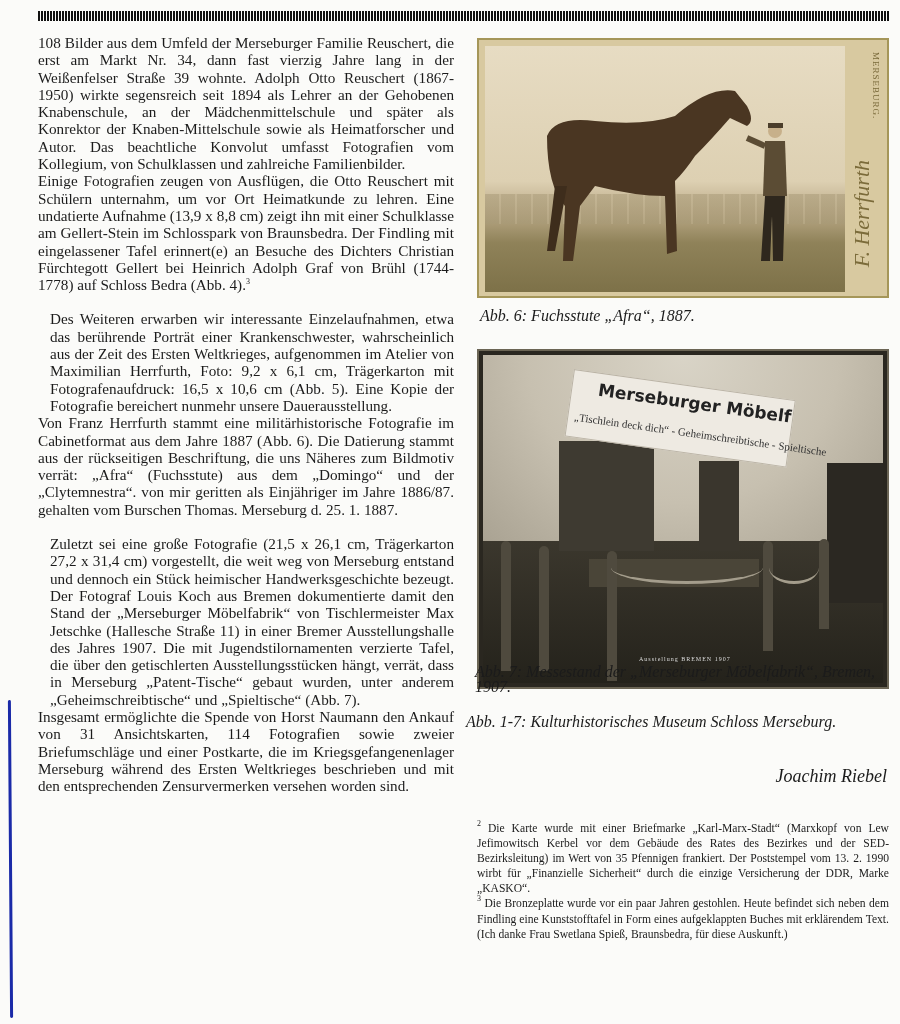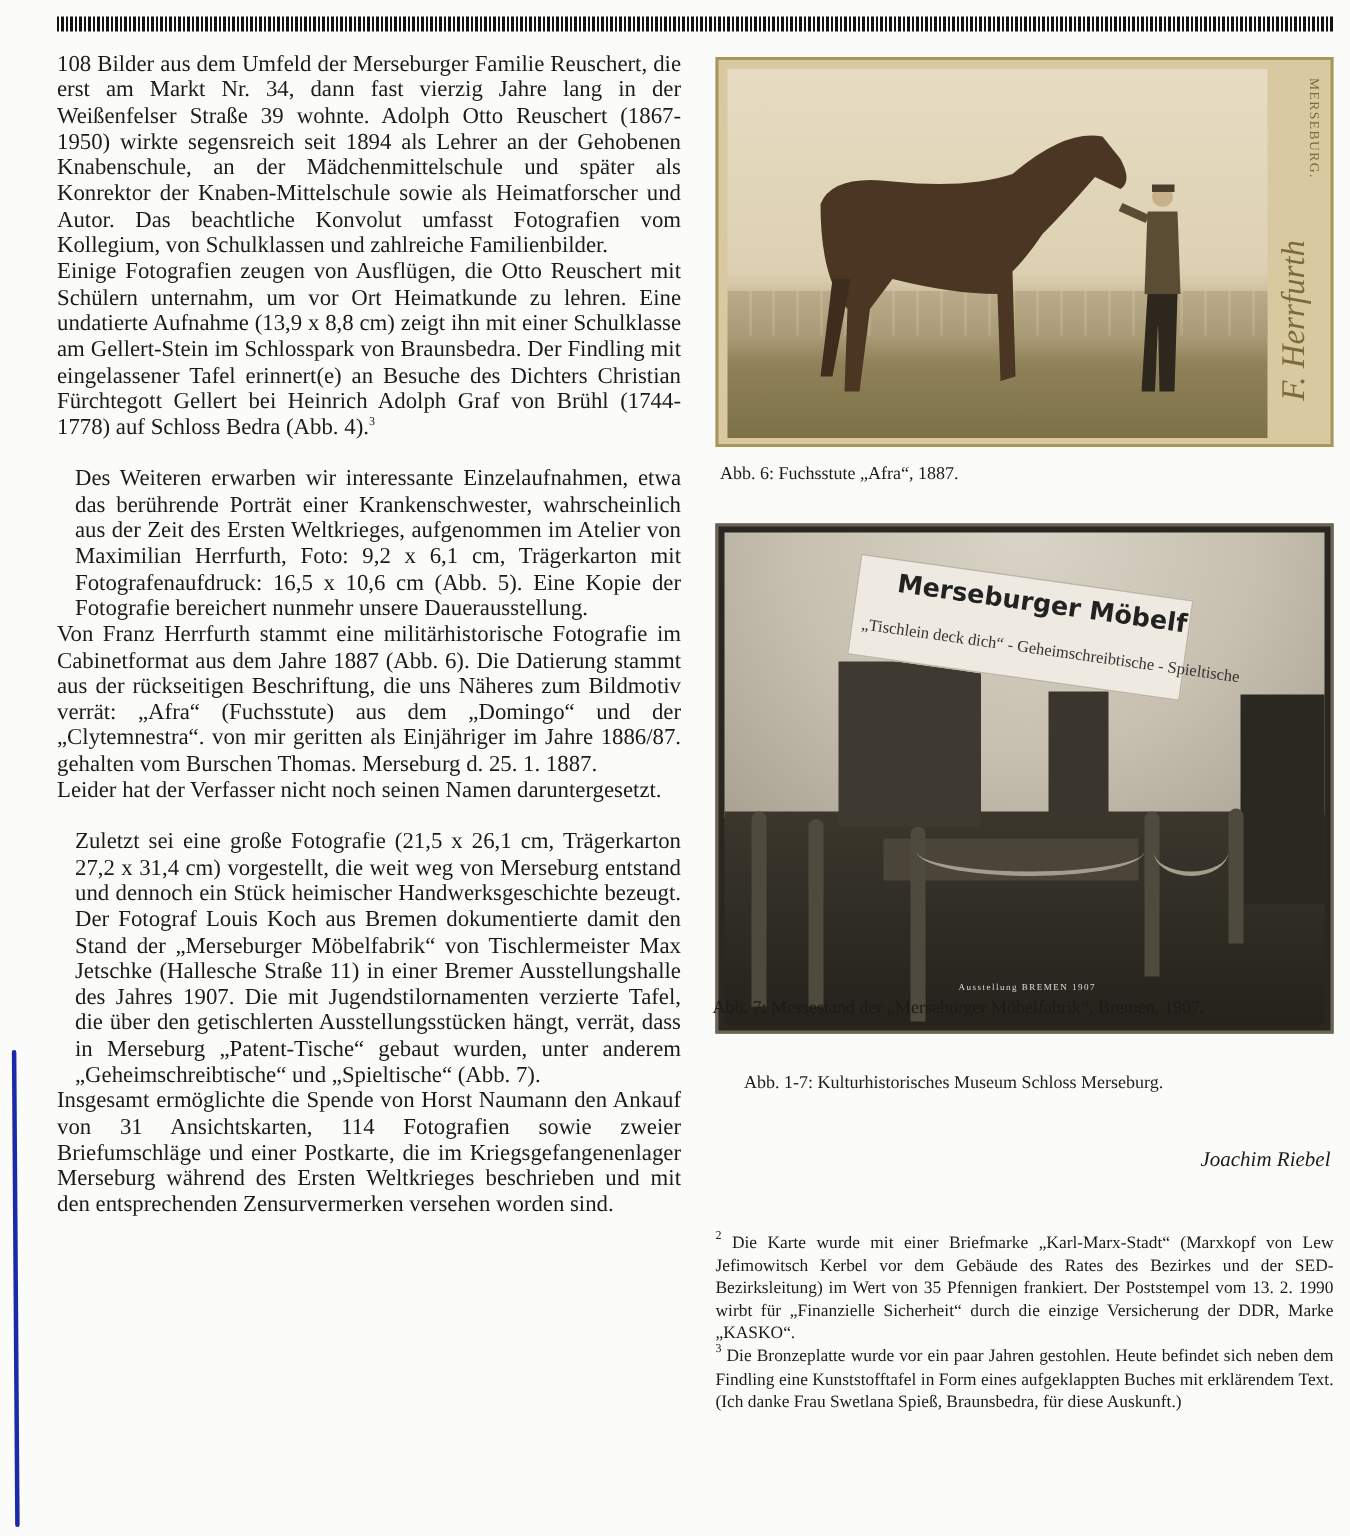--- a/index.html
+++ b/index.html
@@ -42,21 +42,21 @@
   }
   .fig6 .mount-text {
     position: absolute; right: 6px; top: 12px; writing-mode: vertical-rl;
     font-size: 9px; letter-spacing: 1px; color: #7a6a3a;
   }
   .fig6 .signature {
     position: absolute; right: 12px; top: 120px; writing-mode: vertical-rl;
     transform: rotate(180deg); font-style: italic; font-size: 22px; color: #7b6b3a;
   }
   .caption {
-    position: absolute; font-size: 12px; line-height: 15px;
+    position: absolute; font-style: italic; font-size: 16px; line-height: 15px;
   }
   
   .fig7 {
     position: absolute; left: 477px; top: 349px; width: 412px; height: 340px;
     background: #2a2720; border: 2px solid #6b6555; box-sizing: border-box; overflow: hidden;
   }
   .fig7 .vault {
     position: absolute; left: 4px; top: 4px; width: 400px; height: 190px;
     background: radial-gradient(ellipse at 50% 0%, #d9d4c7 0%, #c7c0b0 55%, #a9a292 100%);
   }
@@ -91,41 +91,40 @@
   .fig7 .rope {
     position: absolute; top: 200px; height: 30px; border-bottom: 3px solid #a49d8c; border-radius: 0 0 50% 50%;
   }
   .fig7 .post {
     position: absolute; width: 10px; background: #4f4a3e; border-radius: 5px 5px 0 0;
   }
   .fig7 .stamp {
     position: absolute; left: 160px; top: 305px; font-size: 6px; color: #ddd; letter-spacing: 1px;
   }
   .author {
-    position: absolute; right: 13px; top: 766px; font-style: italic; font-size: 14px; font-family: Liberation Serif, serif;
+    position: absolute; right: 13px; top: 766px; font-style: italic; font-size: 18px; font-family: Liberation Serif, serif;
   }
   .footnotes {
     position: absolute; left: 477px; top: 821px; width: 412px;
     font-size: 11.6px; line-height: 15.1px; text-align: justify;
   }
   .footnotes p { margin: 0; }
 </style>
 </head>
 <body>
 
 <div class="top-rule"></div>
 
 <div class="margin-mark"></div>
 
 <div class="left-col">
   <p><span>108 Bilder aus dem Umfeld der Merseburger Familie Reuschert, die erst am Markt Nr. 34, dann fast vierzig Jahre lang in der Weißenfelser Straße 39 wohnte. Adolph </span><span class="u">Otto</span><span> Reuschert (1867-1950) wirkte segensreich seit 1894 als Lehrer an der Gehobenen Knabenschule, an der Mädchenmittelschule und später als Konrektor der Knaben-Mittelschule sowie als Heimatforscher und Autor. Das beachtliche Konvolut umfasst Fotografien vom Kollegium, von Schulklassen und zahlreiche Familienbilder.</span></p>
   <p><span>Einige Fotografien zeugen von Ausflügen, die Otto Reuschert mit Schülern unternahm, um vor Ort Heimatkunde zu lehren. Eine undatierte Aufnahme (13,9 x 8,8 cm) zeigt ihn mit einer Schulklasse am Gellert-Stein im Schlosspark von Braunsbedra. Der Findling mit eingelassener Tafel erinnert(e) an Besuche des Dichters Christian Fürchtegott Gellert bei Heinrich Adolph Graf von Brühl (1744-1778) auf Schloss Bedra (Abb. 4).</span><sup>3</sup></p>
   <p class="gap">Des Weiteren erwarben wir interessante Einzelaufnahmen, etwa das berührende Porträt einer Krankenschwester, wahrscheinlich aus der Zeit des Ersten Weltkrieges, aufgenommen im Atelier von Maximilian Herrfurth, Foto: 9,2 x 6,1 cm, Trägerkarton mit Fotografenaufdruck: 16,5 x 10,6 cm (Abb. 5). Eine Kopie der Fotografie bereichert nunmehr unsere Dauerausstellung.</p>
   <p><span>Von Franz Herrfurth stammt eine militärhistorische Fotografie im Cabinetformat aus dem Jahre 1887 (Abb. 6). Die Datierung stammt aus der rückseitigen Beschriftung, die uns Näheres zum Bildmotiv verrät: </span><span class="i">„Afra“ (Fuchsstute) aus dem „Domingo“ und der „Clytemnestra“. von mir geritten als Einjähriger im Jahre 1886/87. gehalten vom Burschen Thomas. Merseburg d. 25. 1. 1887.</span></p>
-  <p>Leider hat der Verfasser nicht noch seinen Namen daruntergesetzt.</p>
   <p class="gap">Zuletzt sei eine große Fotografie (21,5 x 26,1 cm, Trägerkarton 27,2 x 31,4 cm) vorgestellt, die weit weg von Merseburg entstand und dennoch ein Stück heimischer Handwerksgeschichte bezeugt. Der Fotograf Louis Koch aus Bremen dokumentierte damit den Stand der „Merseburger Möbelfabrik“ von Tischlermeister Max Jetschke (Hallesche Straße 11) in einer Bremer Ausstellungshalle des Jahres 1907. Die mit Jugendstilornamenten verzierte Tafel, die über den getischlerten Ausstellungsstücken hängt, verrät, dass in Merseburg „Patent-Tische“ gebaut wurden, unter anderem „Geheimschreibtische“ und „Spieltische“ (Abb. 7).</p>
   <p>Insgesamt ermöglichte die Spende von Horst Naumann den Ankauf von 31 Ansichtskarten, 114 Fotografien sowie zweier Briefumschläge und einer Postkarte, die im Kriegsgefangenenlager Merseburg während des Ersten Weltkrieges beschrieben und mit den entsprechenden Zensurvermerken versehen worden sind.</p>
 </div>
 
 <div class="fig6">
   <div class="photo">
     <div class="wall"></div>
     <svg width="360" height="246" style="position:absolute;left:0;top:0">
       <path d="M62 90 Q70 70 110 75 Q160 80 190 70 Q225 40 250 45 L262 60 Q270 75 262 80 L245 72 Q225 95 210 110 Q200 125 190 135 L192 205 L182 208 L180 150 Q150 150 110 140 L95 160 L88 215 L78 215 L80 160 Q62 140 62 90 Z" fill="#4a3622"></path>
       <path d="M82 140 L70 205 L62 205 L70 140 Z" fill="#3e2d1c"></path>
@@ -155,20 +154,20 @@
   <div class="post" style="left:22px; top:190px; height:130px;"></div>
   <div class="post" style="left:60px; top:195px; height:125px;"></div>
   <div class="post" style="left:128px; top:200px; height:130px;"></div>
   <div class="post" style="left:284px; top:190px; height:110px;"></div>
   <div class="post" style="left:340px; top:188px; height:90px;"></div>
   <div class="rope" style="left:132px; width:152px;"></div>
   <div class="rope" style="left:290px; width:50px;"></div>
   <div class="stamp">Ausstellung BREMEN 1907</div>
 </div>
 <div class="caption" style="left:475px; top:664px;">Abb. 7: Messestand der „Merseburger Möbelfabrik“, Bremen, 1907.</div>
-<div class="caption" style="left:496px; top:714px;">Abb. 1-7: Kulturhistorisches Museum Schloss Merseburg.</div>
+<div class="caption" style="left:466px; top:714px;">Abb. 1-7: Kulturhistorisches Museum Schloss Merseburg.</div>
 
 <div class="author">Joachim Riebel</div>
 
 <div class="footnotes">
   <p><sup>2</sup><span> Die Karte wurde mit einer Briefmarke „Karl-Marx-Stadt“ (Marxkopf von Lew Jefimowitsch Kerbel vor dem Gebäude des Rates des Bezirkes und der SED-Bezirksleitung) im Wert von 35 Pfennigen frankiert. Der Poststempel vom 13. 2. 1990 wirbt für „Finanzielle Sicherheit“ durch die einzige Versicherung der DDR, Marke „KASKO“.</span></p>
   <p><sup>3</sup><span> Die Bronzeplatte wurde vor ein paar Jahren gestohlen. Heute befindet sich neben dem Findling eine Kunststofftafel in Form eines aufgeklappten Buches mit erklärendem Text. (Ich danke Frau Swetlana Spieß, Braunsbedra, für diese Auskunft.)</span></p>
 </div>
 
 </body></html>

